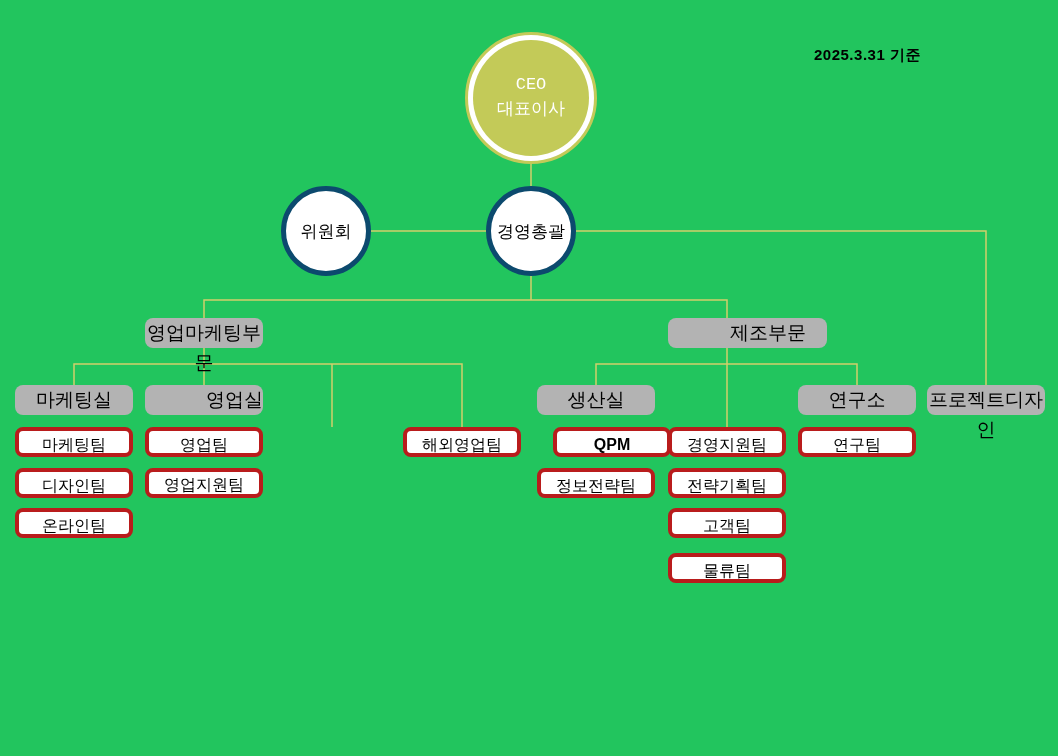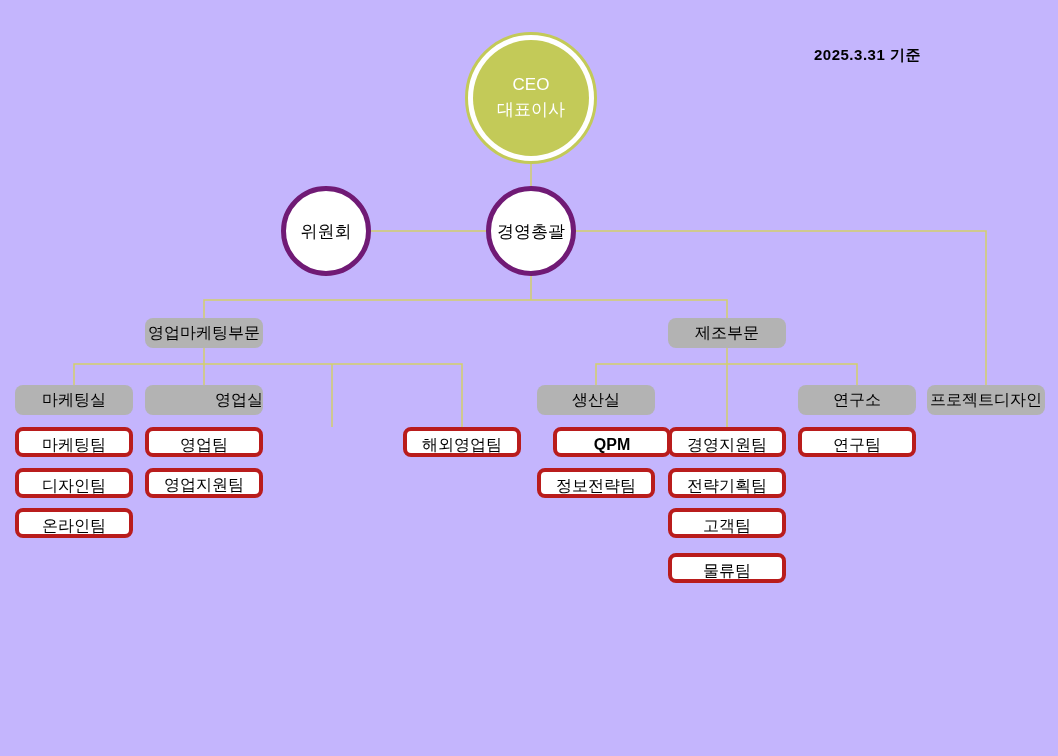--- a/index.html
+++ b/index.html
@@ -1,51 +1,51 @@
 <!DOCTYPE html>
 <html><head>
 <meta charset="utf-8">
 <style>
   html,body{margin:0;padding:0;background:#ffffff;}
   .canvas{
     position:relative;
     width:1058px;height:756px;
-    background:#c4b5fd;
+    background:#22c55e;
     font-family:"Liberation Sans","DejaVu Sans",sans-serif;
     overflow:hidden;
   }
   .connectors{position:absolute;left:0;top:0;width:1058px;height:756px;}
   .date-note{
     position:absolute;left:814px;top:46px;
     font-size:15px;font-weight:bold;color:#000000;letter-spacing:0.5px;
   }
   
   .ceo-outer{
     position:absolute;left:465px;top:32px;
     width:126px;height:126px;border-radius:50%;
     border:3px solid #c3ca58;background:#ffffff;
   }
   .ceo-inner{
     position:absolute;left:5px;top:5px;right:5px;bottom:5px;
     border-radius:50%;background:#c3ca58;
     display:flex;flex-direction:column;align-items:center;justify-content:center;
-    color:#ffffff;font-size:17px;line-height:1.45;text-align:center;
+    color:#ffffff;font-size:17px;line-height:1.45;text-align:center;font-family:Liberation Mono, monospace;
   }
   
   .circle-sm{
     position:absolute;width:80px;height:80px;border-radius:50%;
-    border:5px solid #701a75;background:#ffffff;
+    border:5px solid #0c4a6e;background:#ffffff;
     display:flex;align-items:center;justify-content:center;
     font-size:17px;color:#000000;text-align:center;
   }
   
   .gray-box{
     position:absolute;width:118px;height:30px;border-radius:8px;
     background:#b3b3b3;color:#000000;
-    font-size:16px;line-height:30px;text-align:center;
+    font-size:19px;line-height:30px;text-align:center;
   }
   
   .white-box{
     position:absolute;width:118px;height:30px;border-radius:8px;
     background:#ffffff;border:4px solid #b91c1c;box-sizing:border-box;
     color:#000000;font-size:16px;line-height:28px;text-align:center;
   }
   .bold{font-weight:bold;}
 </style>
 </head>
@@ -80,21 +80,21 @@
     <div class="ceo-inner">
       <span>CEO</span>
       <span>대표이사</span>
     </div>
   </div>
 
   <div class="circle-sm" style="left:281px;top:186px;">위원회</div>
   <div class="circle-sm" style="left:486px;top:186px;">경영총괄</div>
 
   <div class="gray-box" style="left:145px;top:318px;">영업마케팅부문</div>
-  <div class="gray-box" style="left:668px;top:318px;">제조부문</div>
+  <div class="gray-box" style="left:668px;top:318px;padding-left:41px;">제조부문</div>
 
   <div class="gray-box" style="left:15px;top:385px;">마케팅실</div>
   <div class="gray-box" style="left:145px;top:385px;text-align:right;">영업실</div>
   <div class="gray-box" style="left:537px;top:385px;">생산실</div>
   <div class="gray-box" style="left:798px;top:385px;">연구소</div>
   <div class="gray-box" style="left:927px;top:385px;">프로젝트디자인</div>
 
   <div class="white-box" style="left:15px;top:427px;">마케팅팀</div>
   <div class="white-box" style="left:15px;top:468px;">디자인팀</div>
   <div class="white-box" style="left:15px;top:508px;">온라인팀</div>

